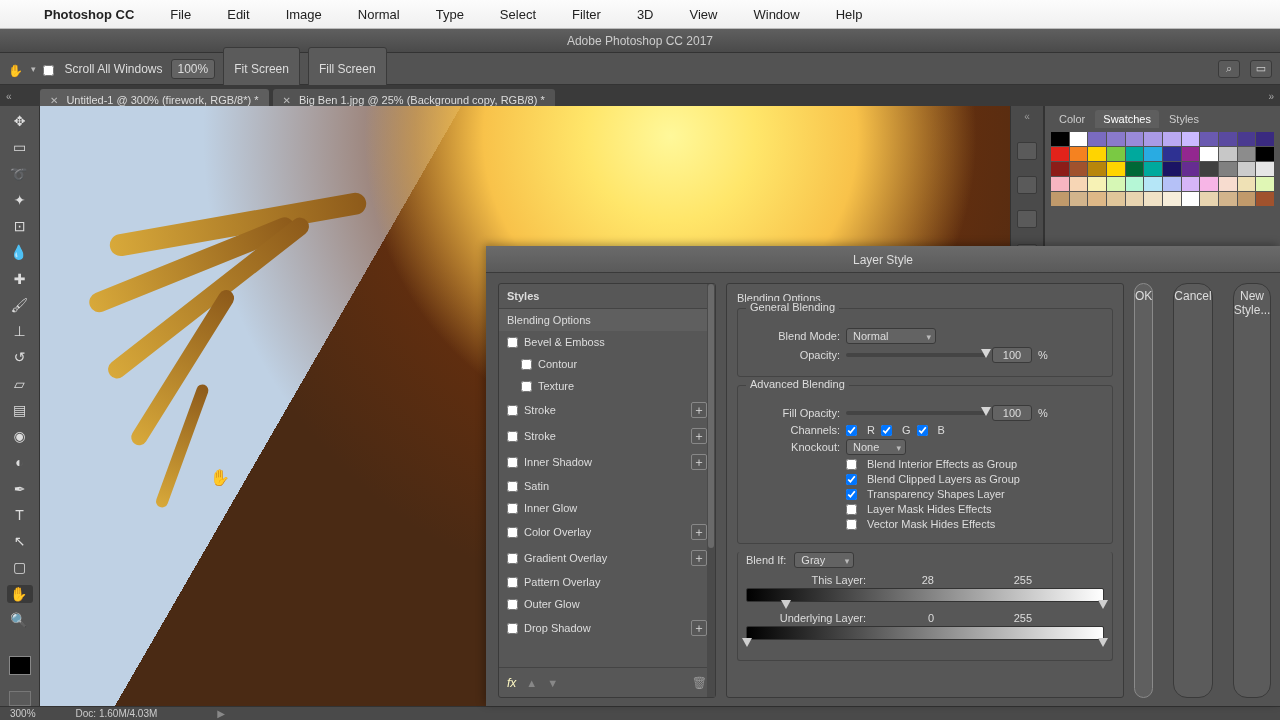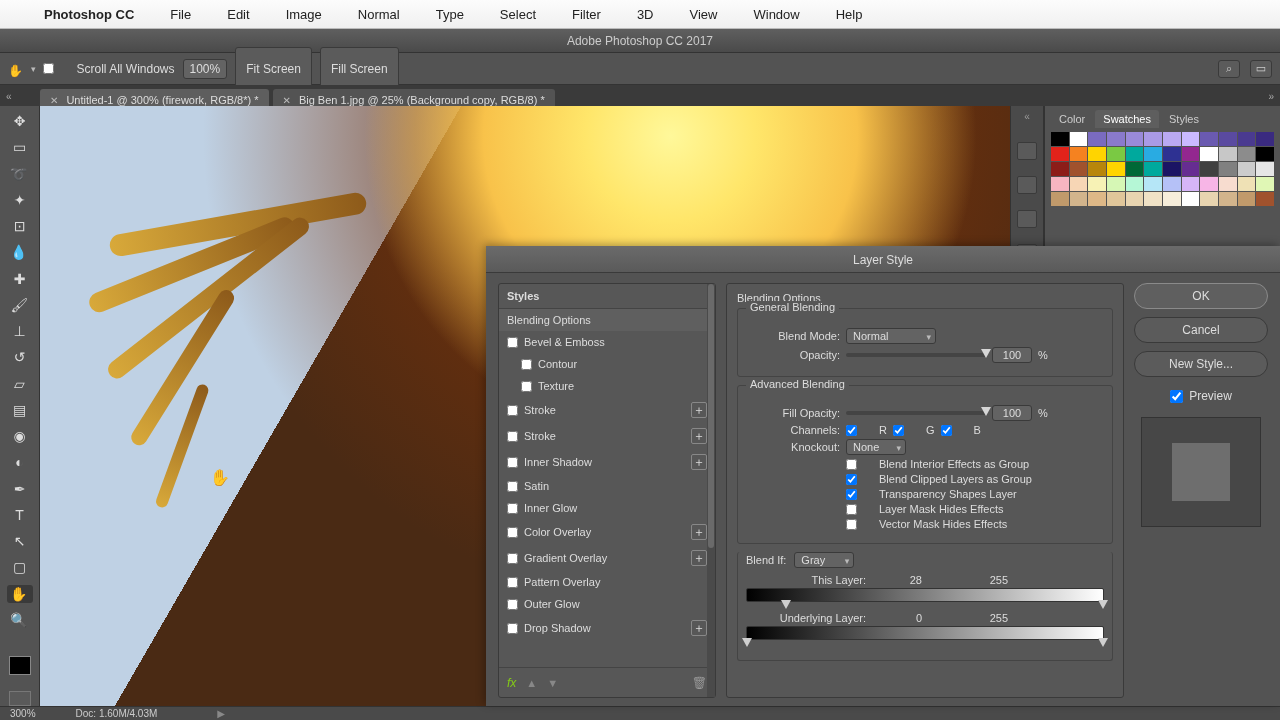--- a/index.html
+++ b/index.html
@@ -78,49 +78,49 @@
 .styles-col .header { font-size:11px; color:#ddd; padding:6px 8px; font-weight:600; border-bottom:1px solid #444;}
 .styles-list { flex:1; overflow:hidden; position:relative;}
 .style-row { display:flex; align-items:center; gap:6px; font-size:11px; color:#ddd; padding:5px 8px; position:relative;}
 .style-row.selected { background:#5f5f5f; }
 .style-row.sub { padding-left:22px; }
 .style-row input[type=checkbox]{ width:11px; height:11px;}
 .style-row .plus { margin-left:auto; width:16px; height:16px; border:1px solid #888; color:#ddd; font-size:12px; display:flex; align-items:center; justify-content:center; border-radius:2px;}
 .styles-scrollbar { position:absolute; right:0; top:0; bottom:0; width:8px; background:#4a4a4a;}
 .styles-scrollbar .thumb { position:absolute; top:0; height:64%; left:1px; right:1px; background:#6a6a6a; border-radius:3px;}
 .styles-footer { height:30px; border-top:1px solid #444; display:flex; align-items:center; padding:0 8px; gap:10px;}
-.styles-footer .fx { font-style:italic; color:#84cc16; font-size:12px;}
+.styles-footer .fx { font-style:italic; color:#fef9c3; font-size:12px;}
 .styles-footer .ic { color:#888; font-size:11px;}
 .styles-footer .trash { margin-left:auto; color:#999; font-size:12px;}
 
 .opts-col { flex:1; border:1px solid #3a3a3a; border-radius:3px; background:#575757; padding:6px 10px 10px; font-size:11px; color:#ddd; overflow:hidden;}
 .opts-col .group-title { font-size:11px; padding:2px 0 4px;}
 .opts-col fieldset { border:1px solid #444; border-radius:3px; padding:4px 8px 10px; margin-bottom:8px; position:relative;}
 .opts-col fieldset > .legend { position:relative; top:-12px; background:#575757; display:inline-block; padding:0 4px; font-size:11px; color:#ddd;}
 .row { display:flex; align-items:center; gap:6px; margin:3px 0;}
 .row .lab { width:94px; text-align:right; }
 .select { background:#636363; border:1px solid #3a3a3a; border-radius:3px; padding:1px 18px 1px 6px; color:#ddd; position:relative; min-width:90px;}
 .select .caret { position:absolute; right:4px; top:3px; font-size:9px; color:#bbb;}
 .slider { flex:1; height:4px; background:#444; border-radius:2px; position:relative; max-width:140px;}
 .slider .knob { position:absolute; right:-5px; top:-4px; width:0; height:0; border-left:5px solid transparent; border-right:5px solid transparent; border-top:9px solid #d6d6d6;}
 .numbox { width:40px; background:#636363; border:1px solid #3a3a3a; border-radius:3px; text-align:center; color:#ddd; padding:1px 0;}
 .pctlbl { width:14px;}
-.chk { display:flex; align-items:center; gap:22px;}
+.chk { display:flex; align-items:flex-end; gap:10px;}
 .chk input{ width:11px; height:11px;}
 .blendif-row { display:flex; align-items:center; gap:8px;}
-.range-row { display:flex; align-items:center; gap:8px; margin-top:6px;}
+.range-row { display:flex; align-items:center; gap:20px; margin-top:6px;}
 .range-row .rlab { width:120px; text-align:right;}
 .range-row .v { width:48px; text-align:right;}
 .gradbar { height:14px; background:linear-gradient(90deg,#000,#fff); border:1px solid #333; border-radius:2px; position:relative; margin:2px 0 10px 0;}
 .gradbar .mark { position:absolute; bottom:-8px; width:0; height:0; border-left:5px solid transparent; border-right:5px solid transparent; border-top:9px solid #cfcfcf;}
 .gradbar .mark.left { left:0%; transform:translateX(-50%);}
 .gradbar .mark.left.offset { left:11%;}
 .gradbar .mark.right { left:100%; transform:translateX(-50%);}
 
-.btn-col { width:134px; display:flex; flex-direction:column; gap:8px;}
+.btn-col { width:134px; display:flex; gap:20px;}
 .bigbtn { background:#5b5b5b; border:1px solid #3a3a3a; border-radius:14px; color:#ddd; font-size:12px; padding:5px 0; text-align:center;}
 .bigbtn.primary { border:1px solid #8a8a8a; background:#5f5f5f;}
 .preview-chk { display:flex; align-items:center; gap:6px; justify-content:center; color:#ddd; font-size:12px; margin-top:4px;}
 .preview-box { margin-top:6px; width:120px; height:110px; background:#474747; border:1px solid #333; align-self:center; display:flex; align-items:center; justify-content:center;}
 .preview-box .inner { width:58px; height:58px; background:#6e6e6e;}
 
 
 .handglyph { display:inline-block; transform: translateY(2px);}
 </style>
 </head>

